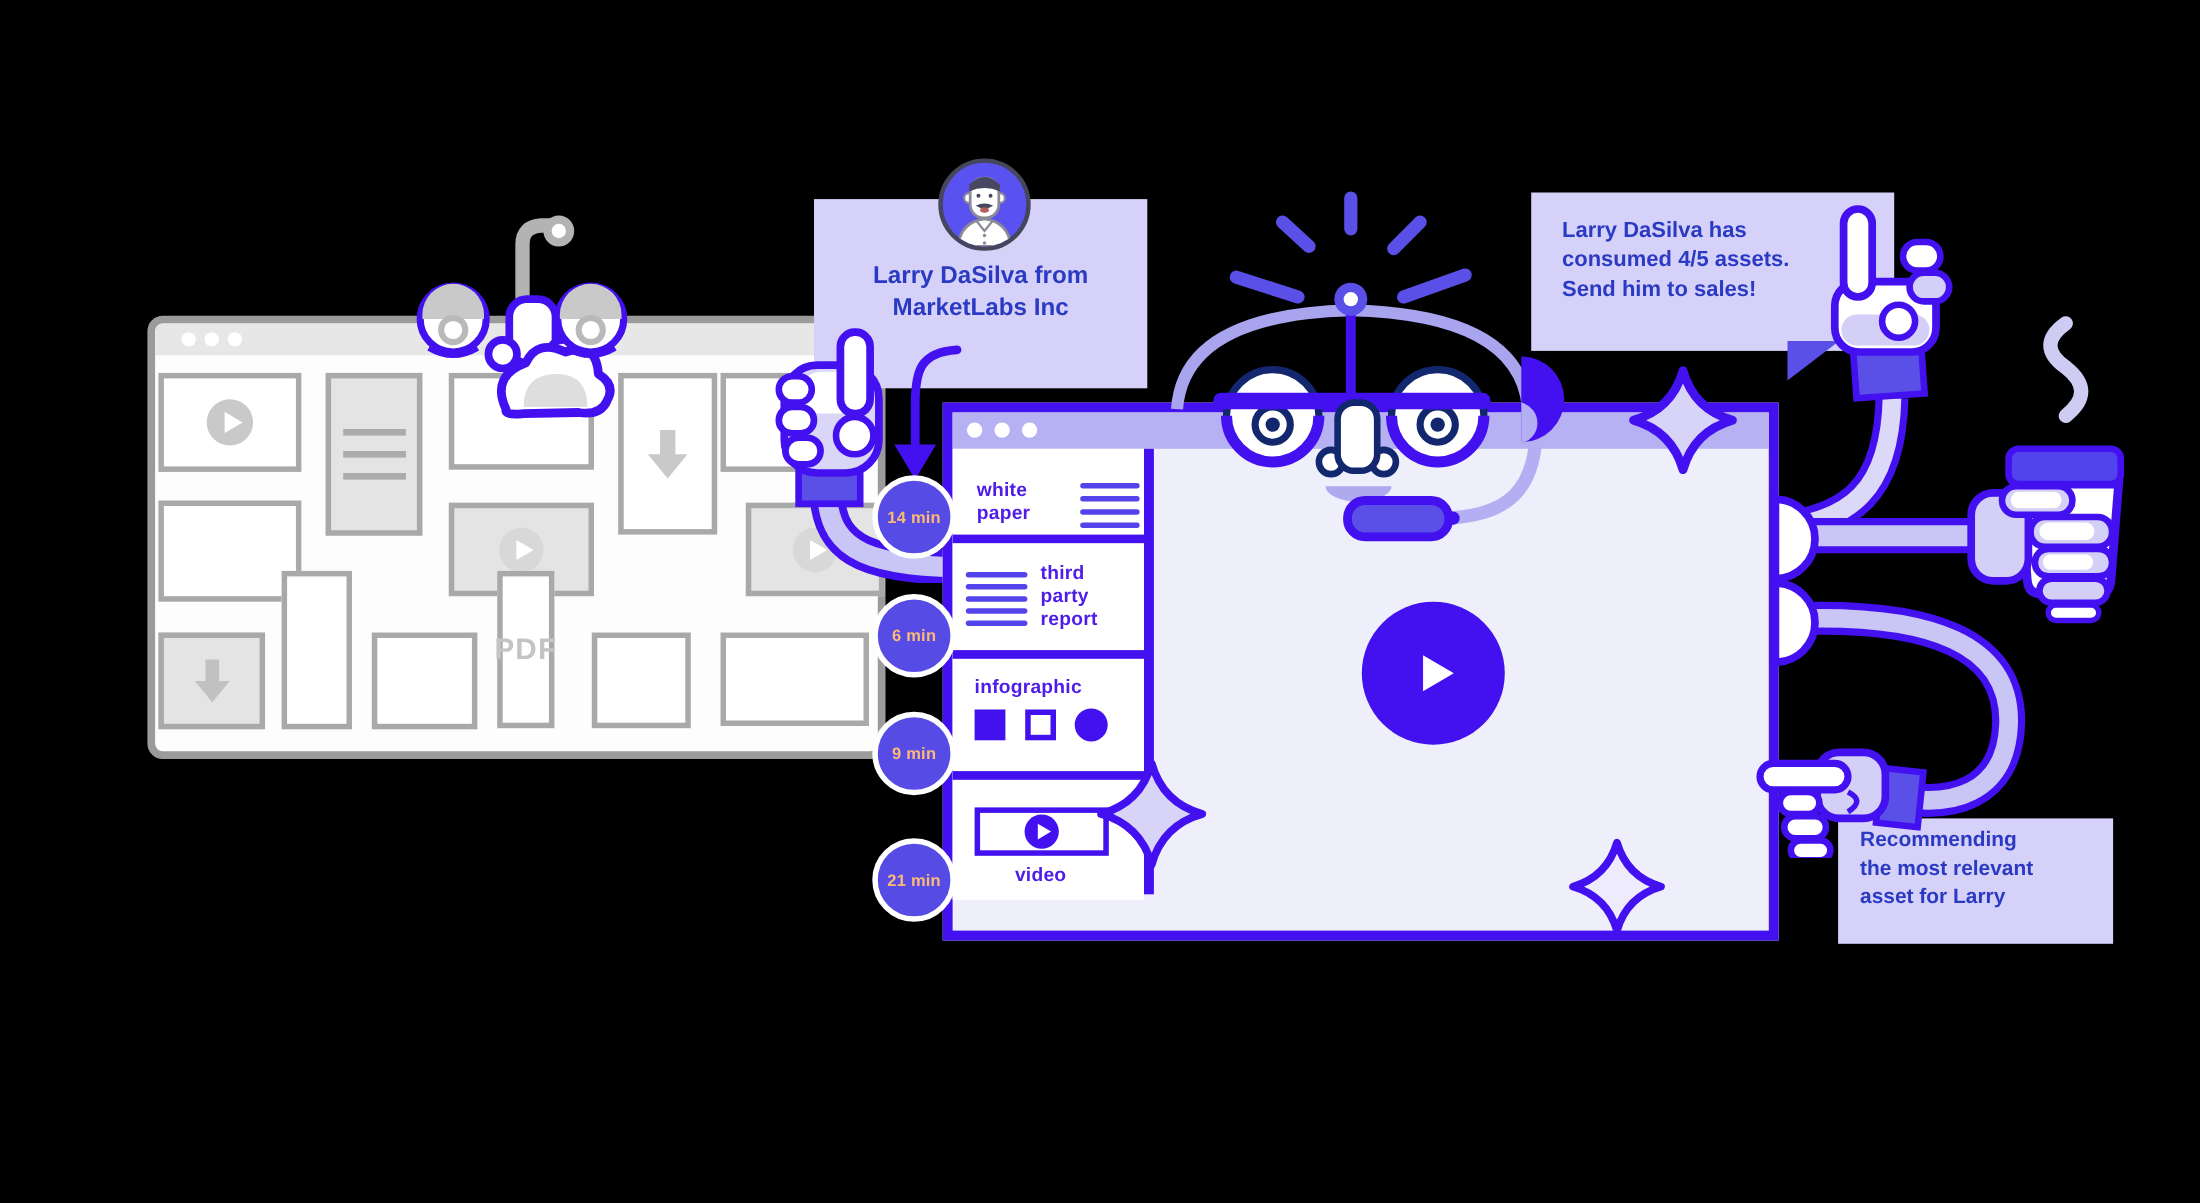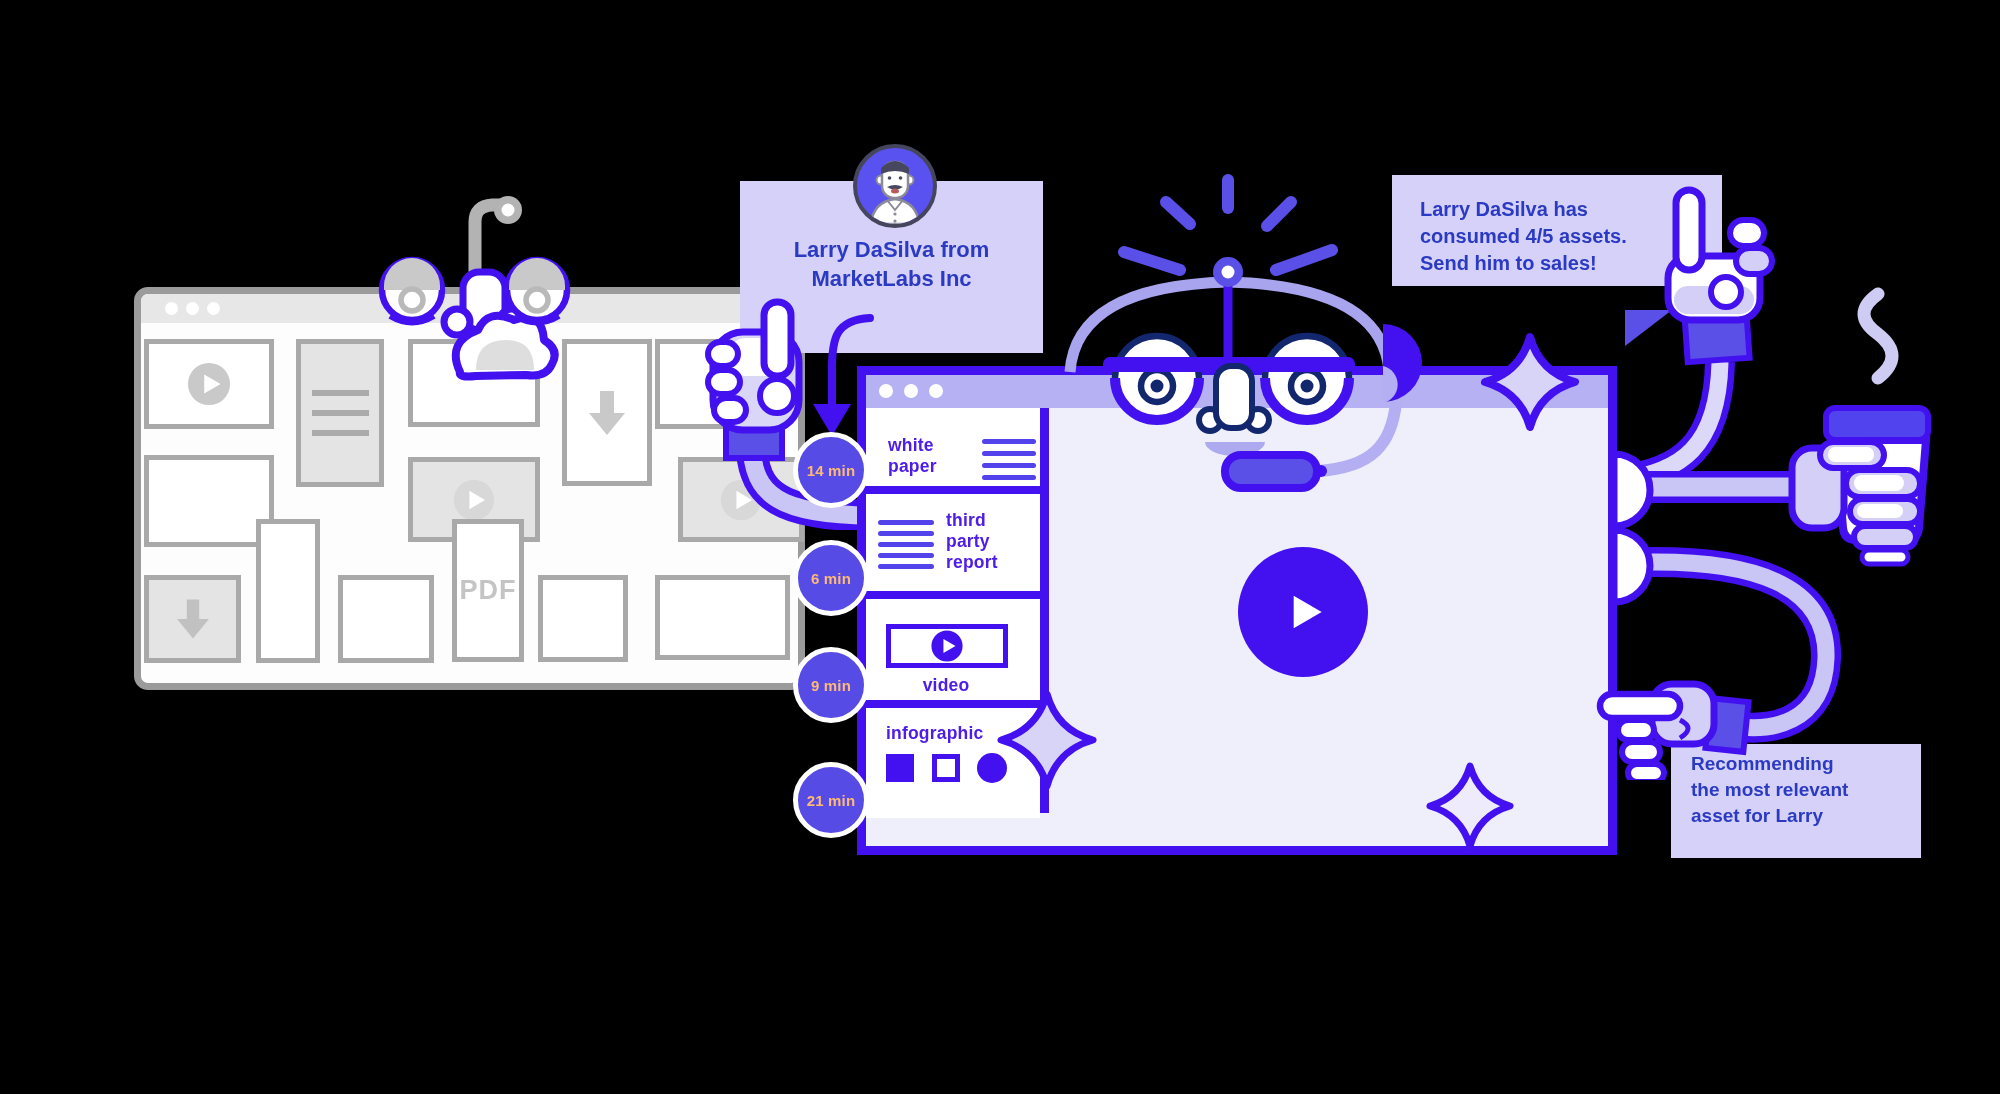--- a/index.html
+++ b/index.html
@@ -41,21 +41,21 @@
 
   
   .badge{position:absolute;width:66px;height:66px;border-radius:50%;background:#574be6;
          border:5px solid #fff;display:flex;align-items:center;justify-content:center;
          color:#fdba74;font-size:15px;font-weight:bold;letter-spacing:.2px;}
 
   
   .bubble{background:#d5d1f8;color:#2b3ac2;font-weight:bold;}
   .b1{left:740px;top:181px;width:303px;height:172px;text-align:center;
       font-size:22px;line-height:29px;padding-top:54px;box-sizing:border-box;}
-  .b2{left:1392px;top:175px;width:330px;height:111px;font-size:20px;line-height:27px;
+  .b2{left:1392px;top:175px;width:330px;height:144px;font-size:20px;line-height:27px;
       padding:21px 0 0 28px;box-sizing:border-box;}
   .b3{left:1671px;top:744px;width:250px;height:114px;font-size:19px;line-height:26px;
       padding:7px 0 0 20px;box-sizing:border-box;}
   .avatar{left:853px;top:144px;width:76px;height:76px;border-radius:50%;background:#5a52f0;
           border:4px solid #45465c;overflow:hidden;}
 
   
   .ncard{position:absolute;right:0;top:296px;width:158px;height:160px;background:#fff;
          border:9px solid #4311ef;box-sizing:border-box;}
   .nhead{position:absolute;left:-9px;top:-9px;right:-9px;height:41px;background:#4311ef;
@@ -106,21 +106,21 @@
           <path d="M19 14 L36 24 L19 34 Z" fill="#fff"></path>
         </svg>
     </div>
     <div class="gtile fill" style="left:3px;top:281px;width:97px;height:88px">
       <svg width="40" height="46" viewBox="0 0 44 52">
           <path d="M15 4 h14 v22 h11 L22 48 L4 26 h11 Z" fill="#c1c1c1"></path>
         </svg>
     </div>
     <div class="gtile" style="left:115px;top:225px;width:64px;height:144px"></div>
     <div class="gtile" style="left:197px;top:281px;width:96px;height:88px"></div>
-    <div class="gtile" style="left:311px;top:225px;width:72px;height:143px">
+    <div class="gtile" style="left:311px;top:225px;width:52px;height:143px">
       <span class="gpdf">PDF</span>
     </div>
     <div class="gtile" style="left:397px;top:281px;width:90px;height:87px"></div>
     <div class="gtile" style="left:514px;top:281px;width:135px;height:85px"></div>
   </div>
 
   <svg class="abs" style="left:360px;top:150px" width="260" height="250" viewBox="0 0 260 250">
     <path d="M115 185 L115 72 Q115 56 132 55 L140 55" stroke="#b3b3b3" stroke-width="13" fill="none" stroke-linecap="round"></path>
     <circle cx="148" cy="60" r="14" fill="#b3b3b3"></circle>
     <circle cx="148" cy="60" r="6.5" fill="#fff"></circle>
@@ -205,35 +205,35 @@
         <div class="bars bars5" style="position:absolute;left:12px;top:26px;width:56px">
           <span></span>
             <span></span>
             <span></span>
             <span></span>
             <span style="margin-bottom:0"></span>
         </div>
         <span class="slabel" style="left:80px;top:16px;width:86px">third party report</span>
       </div>
 
+      <div class="srow" style="height:110px">
+        <span class="slabel" style="left:20px;top:15px;width:140px">infographic</span>
+        <span class="sq-f" style="left:20px;top:46px"></span>
+        <span class="sq-o" style="left:66px;top:46px"></span>
+        <span class="ci-f" style="left:111px;top:45px"></span>
+      </div>
+
       <div class="srow" style="height:109px">
         <div class="vthumb" style="left:20px;top:25px;width:122px;height:44px">
           <svg width="34" height="34" viewBox="0 0 48 48">
               <circle cx="24" cy="24" r="22" fill="#4311ef"></circle>
               <path d="M19 14 L36 24 L19 34 Z" fill="#fff"></path>
             </svg>
         </div>
         <span class="slabel" style="left:0;top:76px;width:160px;text-align:center">video</span>
-      </div>
-
-      <div class="srow" style="height:110px">
-        <span class="slabel" style="left:20px;top:15px;width:140px">infographic</span>
-        <span class="sq-f" style="left:20px;top:46px"></span>
-        <span class="sq-o" style="left:66px;top:46px"></span>
-        <span class="ci-f" style="left:111px;top:45px"></span>
       </div>
     </div>
 
     <div class="playbig">
       <svg width="56" height="56" viewBox="0 0 48 48">
           <path d="M16 10 L40 24 L16 38 Z" fill="#fff"></path>
         </svg>
     </div>
 
   </div>

